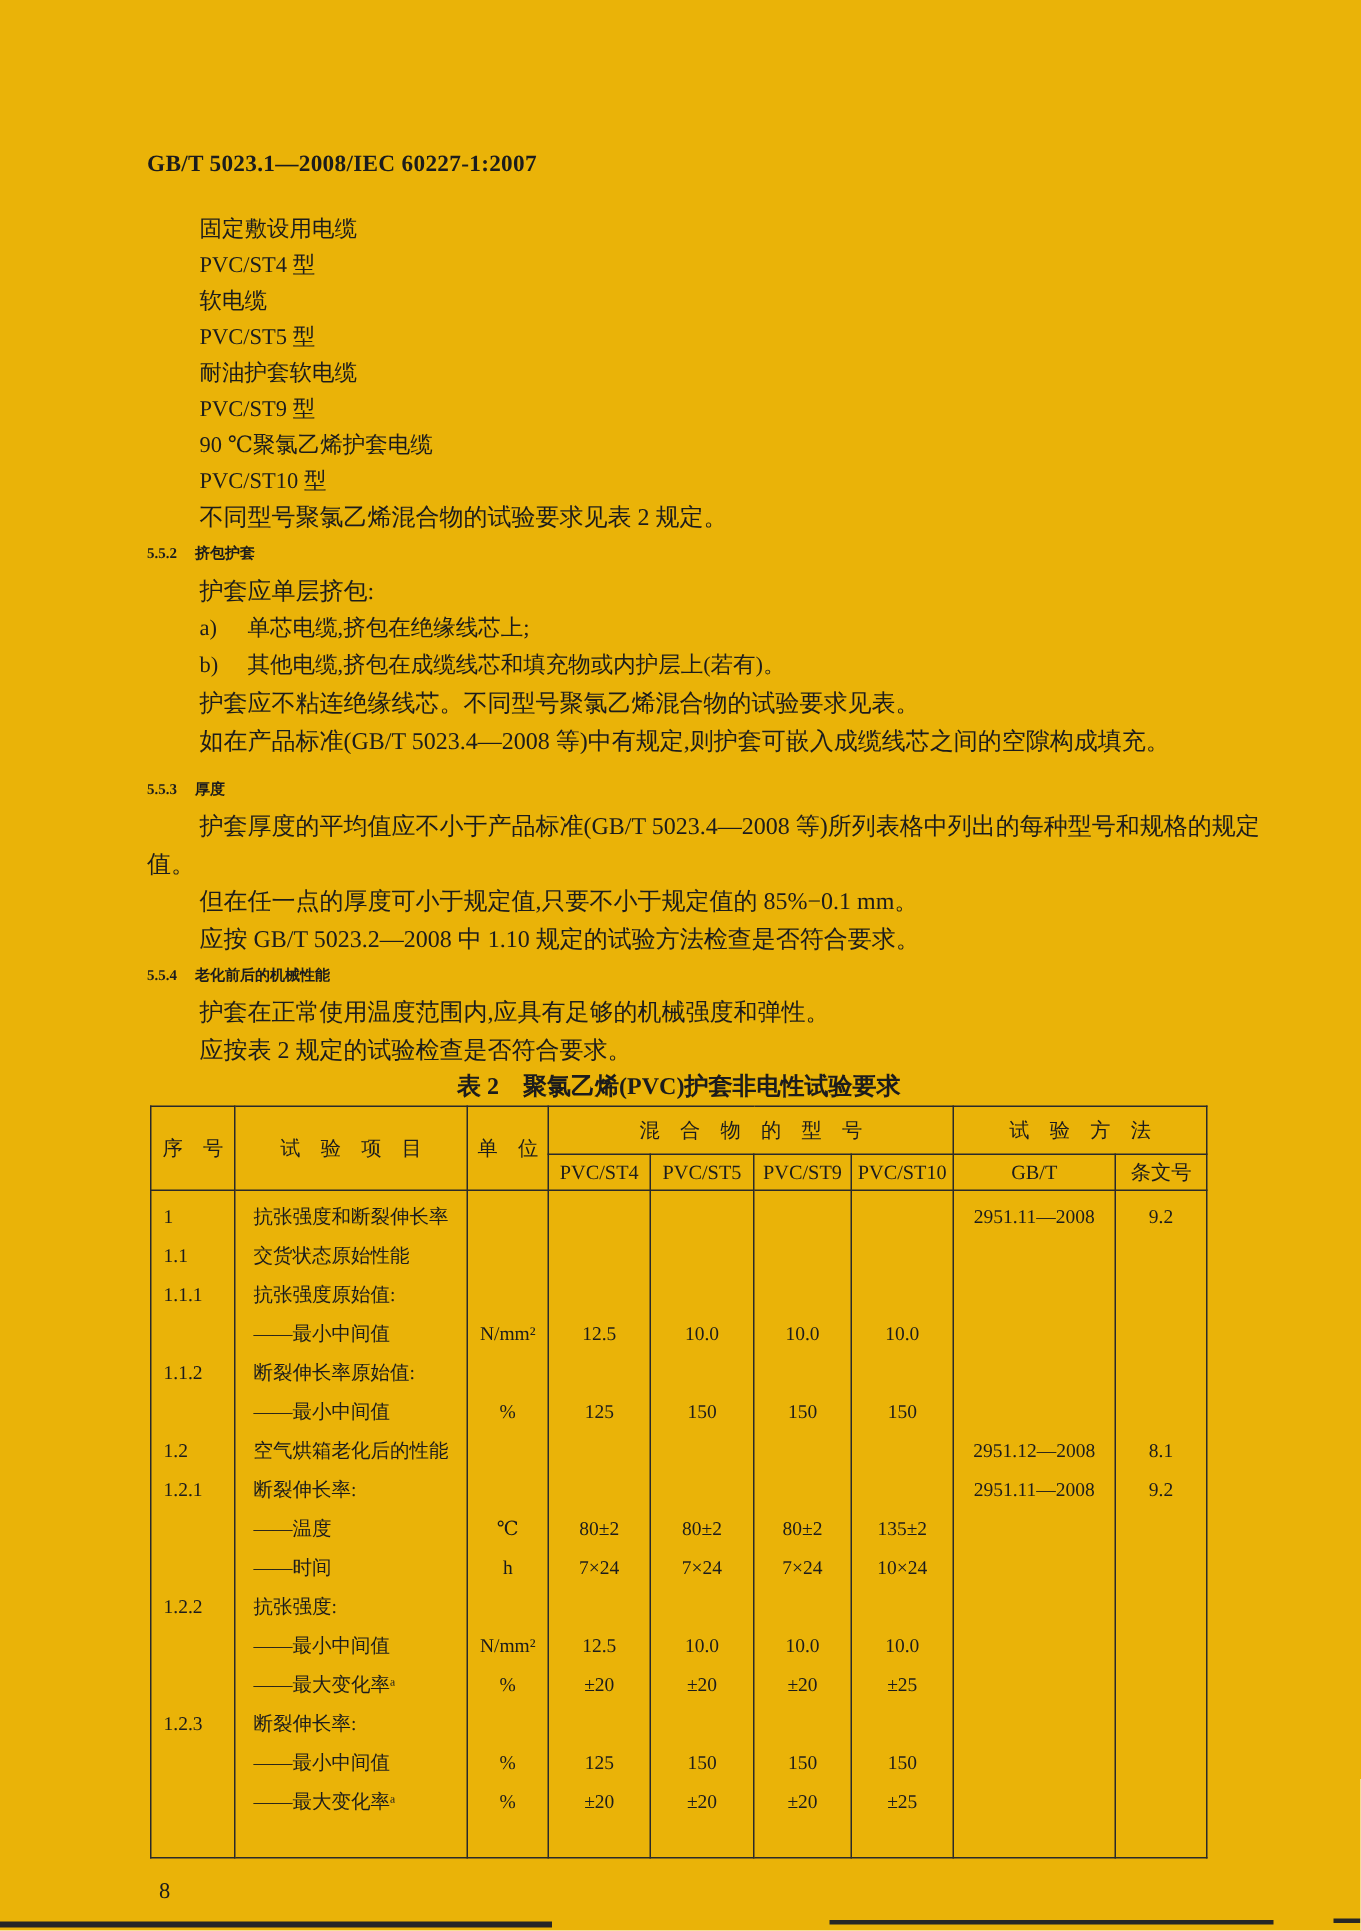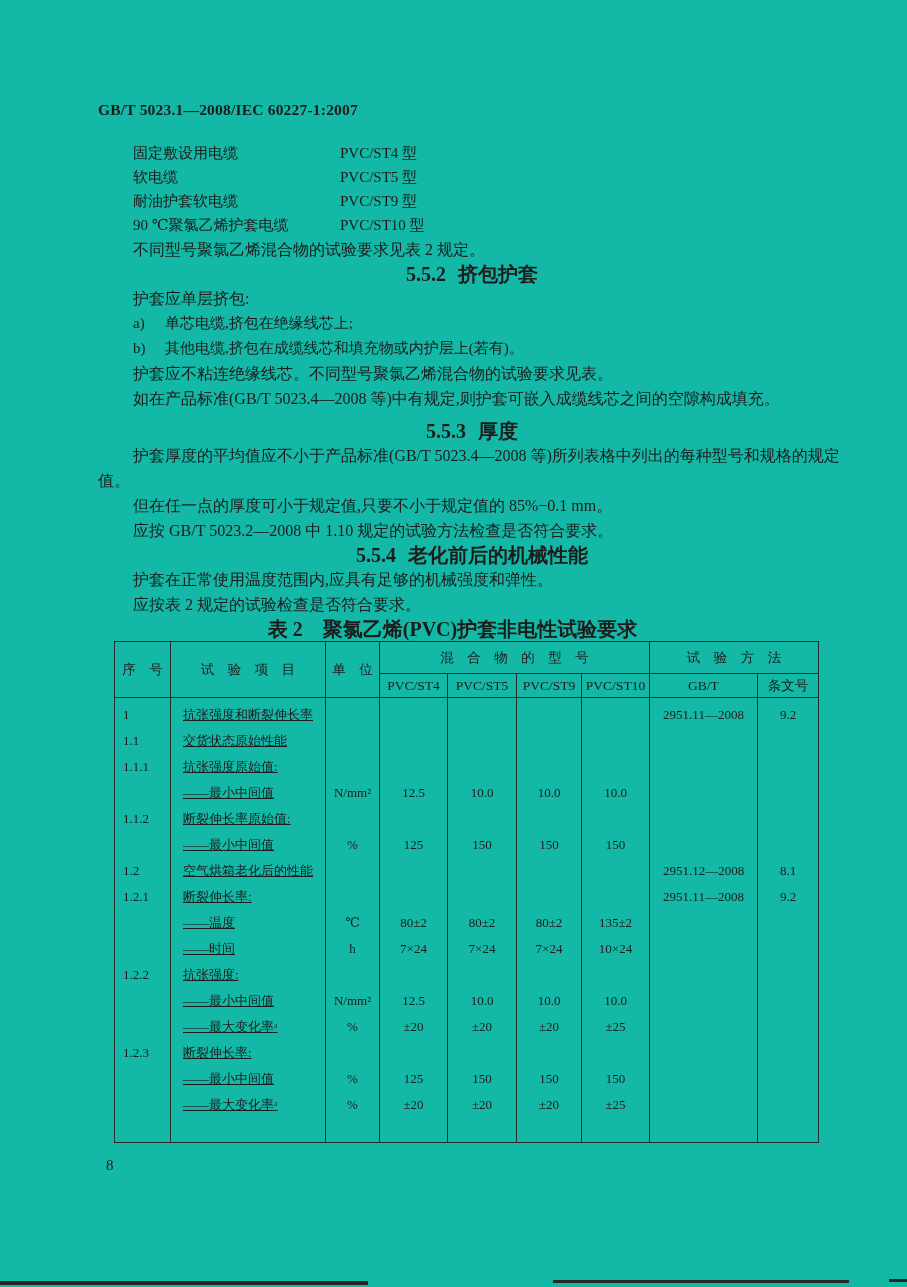--- a/index.html
+++ b/index.html
@@ -1,39 +1,39 @@
 <!DOCTYPE html>
 <html><head>
 <meta charset="utf-8">
 <style>
   html,body{margin:0;padding:0;background:#ffffff;}
   .page{
     position:relative;
     width:907px;height:1287px;
-    background:#14b8a6;
+    background:#eab308;
     font-family:"Liberation Serif","DejaVu Serif",serif;
     color:#1c1c1c;
     overflow:hidden;
   }
   .content{position:absolute;left:98px;top:100px;width:748px;}
   .doc-header{font-weight:bold;font-size:15.5px;line-height:20px;letter-spacing:.2px;}
   .cable-list{margin-top:21px;}
-  .cable-row{display:flex;padding-left:35px;line-height:24px;font-size:15px;}
+  .cable-row{display:flex;padding-left:35px;line-height:24px;font-size:15px;flex-direction:column;}
   .cable-label{width:207px;}
   .note{line-height:25px;font-size:15px;}
-  .sec-h{font-weight:bold;font-size:20px;line-height:24px;text-align:center;}
+  .sec-h{font-weight:bold;font-size:10px;line-height:24px;}
   .sec-h .sec-no{margin-right:12px;}
   .para{font-size:16px;line-height:25px;text-indent:35px;}
   .list-item{display:flex;padding-left:35px;font-size:15px;line-height:25px;}
   .list-marker{width:32px;flex:none;}
   .h553{margin-top:8px;}
-  .caption{font-weight:bold;font-size:20px;line-height:24px;text-align:center;width:705px;margin-left:2px;}
+  .caption{font-weight:bold;font-size:16px;line-height:24px;text-align:center;width:705px;margin-left:2px;}
   table.std{
     border-collapse:collapse;
-    margin-left:16px;
+    margin-left:2px;
     table-layout:fixed;
     width:705px;
     font-size:13px;
   }
   table.std th, table.std td{
     border:1px solid #2a2a2a;
     padding:0;
     vertical-align:top;
   }
   table.std{border:1.5px solid #222;}
@@ -41,21 +41,21 @@
     font-weight:normal;
     text-align:center;
     vertical-align:middle;
     font-size:13.5px;
   }
   tr.h-row1 th{height:31px;}
   tr.h-row2 th{height:23px;}
   tbody td{height:444px;}
   .tline{height:26px;line-height:26px;white-space:nowrap;overflow:visible;}
   td.c-no .tline{padding-left:8px;}
-  td.c-item .tline{padding-left:12px;text-decoration:underline;}
+  td.c-item .tline{padding-left:12px;}
   td.c-unit .tline, td.c-st .tline, td.c-gbt .tline, td.c-clause .tline{text-align:center;}
   tbody td > .tpad{height:4px;}
   .page-num{font-size:15px;line-height:20px;margin-top:12px;padding-left:8px;}
   .scan-bar{position:absolute;background:#262626;}
   .bar1{left:0;top:1281px;width:368px;height:4px;}
   .bar2{left:553px;top:1280px;width:296px;height:3px;}
   .bar3{left:889px;top:1279px;width:18px;height:3px;}
 </style>
 </head>
 <body>

